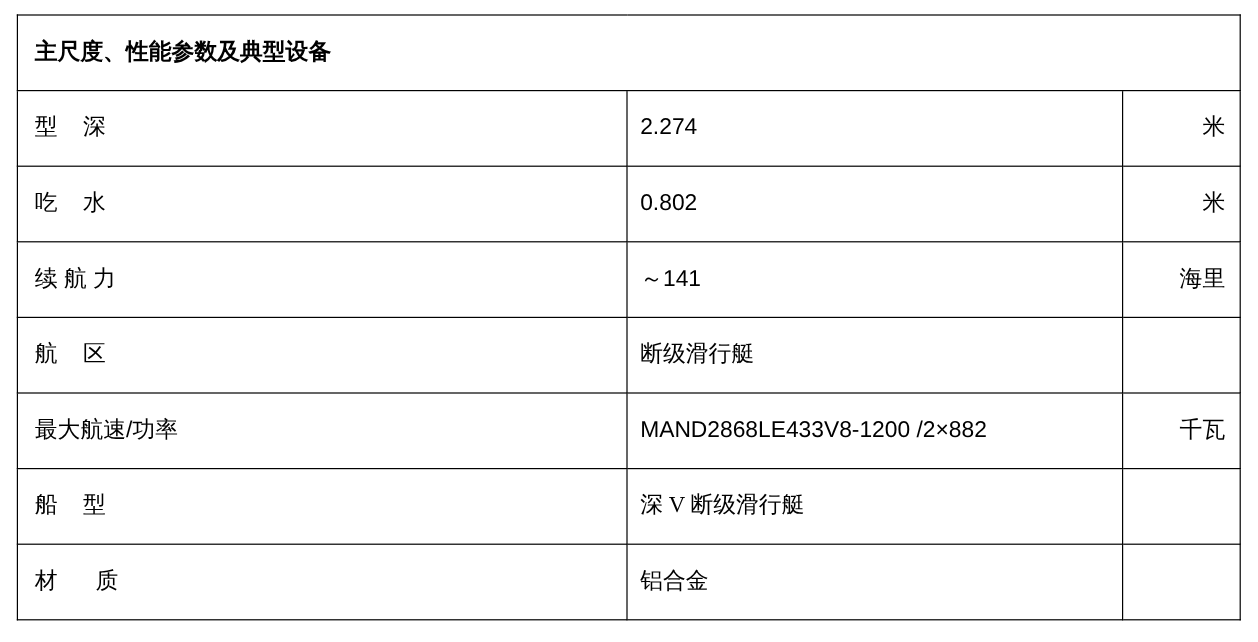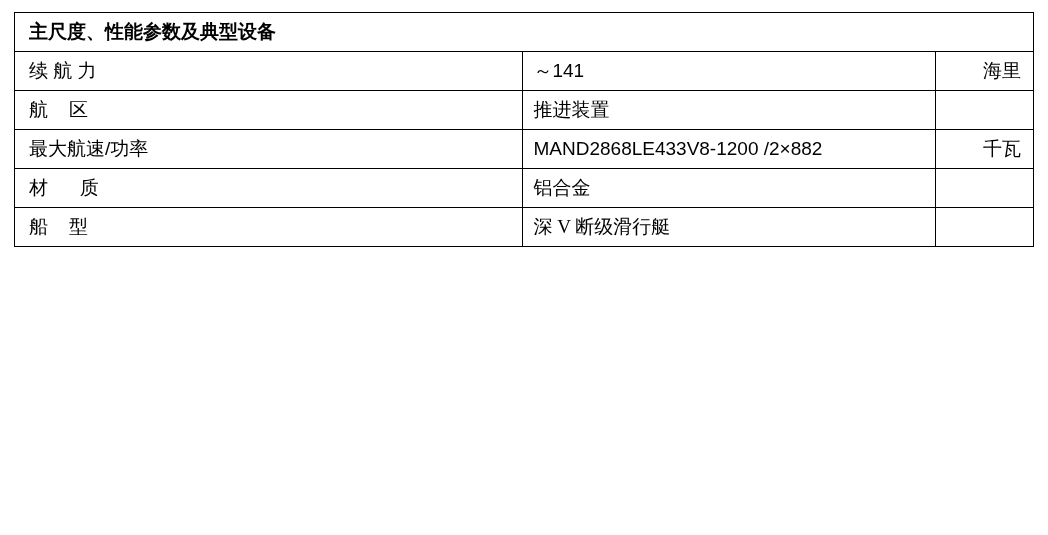--- a/index.html
+++ b/index.html
@@ -22,21 +22,21 @@
     padding: 12px 14px 0 14px;
   }
   table.spec {
     border-collapse: collapse;
     table-layout: fixed;
     width: 1020px;
     border: 1px solid #000;
   }
   table.spec td {
     border: 1px solid #000;
-    padding: 0;
+    padding: 12px;
     vertical-align: middle;
     height: 38px;
     font-size: 19px;
     line-height: 1.2;
   }
   .title-cell {
     font-weight: bold;
     font-size: 20px;
     padding-left: 14px !important;
     height: 36px;
@@ -72,49 +72,59 @@
       <col class="col-value">
       <col class="col-unit">
     </colgroup>
     <tbody>
       <tr>
         <td class="title-cell" colspan="3">主尺度、性能参数及典型设备</td>
       </tr>
 
 
 
+      <tr>
+        <td class="label-cell">型    深</td>
+        <td class="value-cell">2.274</td>
+        <td class="unit-cell">米</td>
+      </tr>
 
+      <tr>
+        <td class="label-cell">吃    水</td>
+        <td class="value-cell">0.802</td>
+        <td class="unit-cell">米</td>
+      </tr>
 
 
 
       <tr>
         <td class="label-cell">续 航 力</td>
         <td class="value-cell">～141</td>
         <td class="unit-cell serif">海里</td>
       </tr>
 
       <tr>
         <td class="label-cell">航    区</td>
-        <td class="value-cell">推进装置</td>
+        <td class="value-cell">断级滑行艇</td>
         <td class="unit-cell"></td>
       </tr>
 
       <tr>
         <td class="label-cell">最大航速/功率</td>
         <td class="value-cell">MAND2868LE433V8-1200 /2×882</td>
         <td class="unit-cell">千瓦</td>
       </tr>
 
 
       <tr>
-        <td class="label-cell">材      质</td>
-        <td class="value-cell">铝合金</td>
+        <td class="label-cell">船    型</td>
+        <td class="value-cell serif">深 V 断级滑行艇</td>
         <td class="unit-cell"></td>
       </tr>
 
       <tr>
-        <td class="label-cell">船    型</td>
-        <td class="value-cell serif">深 V 断级滑行艇</td>
+        <td class="label-cell">材      质</td>
+        <td class="value-cell">铝合金</td>
         <td class="unit-cell"></td>
       </tr>
     </tbody>
   </table>
 </div>
 
 </body></html>

